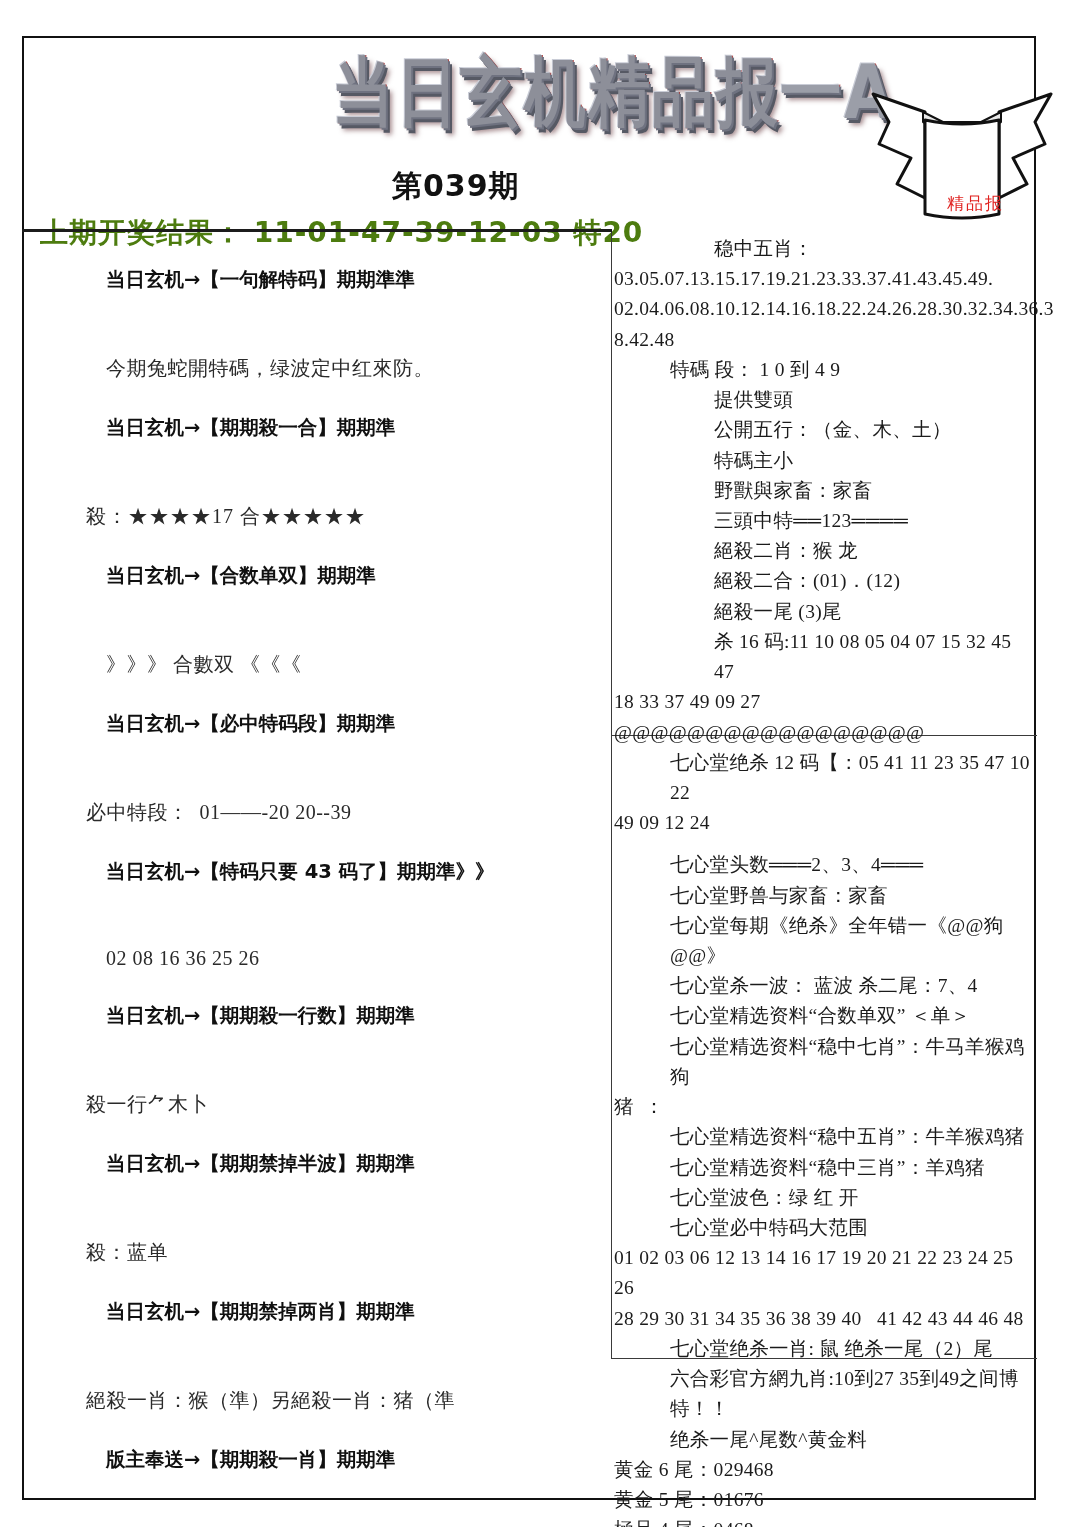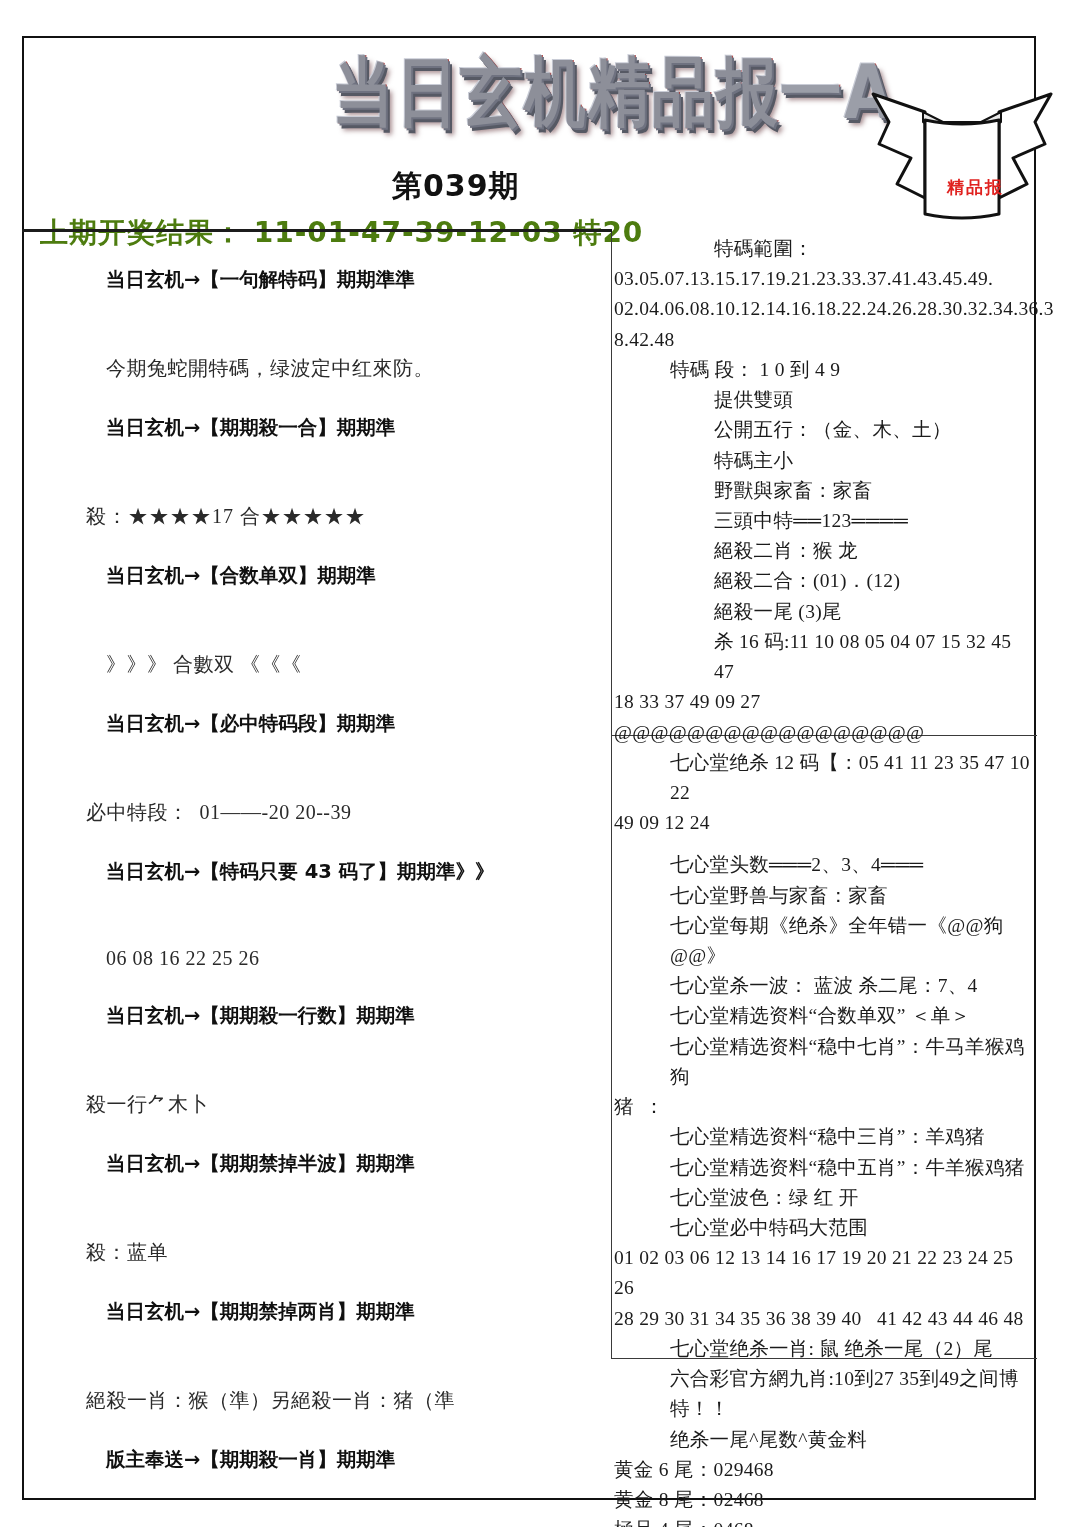--- a/index.html
+++ b/index.html
@@ -91,24 +91,24 @@
     position: absolute;
     left: 845px;
     top: 52px;
     width: 190px;
     height: 140px;
   }
   #banner-emblem svg { display:block; }
   #banner-label {
     position: absolute;
     left: 925px;
-    top: 140px;
+    top: 156px;
     font-family: "DejaVu Sans", sans-serif;
     font-size: 17px;
-    font-weight: bold;
+    font-weight: normal;
     color: #e0211f;
     letter-spacing: 2px;
   }
 
   
   #masthead-rule {
     position: absolute;
     left: 22px;
     top: 229px;
     width: 590px;
@@ -253,21 +253,21 @@
     <div class="l-hint indent-s">》》》 合數双 《《《</div>
     <div class="l-title">当日玄机→【必中特码段】期期準</div>
   </div>
   <div class="spacer-lg"></div>
   <div class="lblock">
     <div class="l-hint">必中特段：  01——-20 20--39</div>
     <div class="l-title">当日玄机→【特码只要 43 码了】期期準》》</div>
   </div>
   <div class="spacer-lg"></div>
   <div class="lblock">
-    <div class="l-hint indent-s">06 08 16 22 25 26</div>
+    <div class="l-hint indent-s">02 08 16 36 25 26</div>
     <div class="l-title">当日玄机→【期期殺一行数】期期準</div>
   </div>
   <div class="spacer-lg"></div>
   <div class="lblock">
     <div class="l-hint">殺一行⺈木卜</div>
     <div class="l-title">当日玄机→【期期禁掉半波】期期準</div>
   </div>
   <div class="spacer-lg"></div>
   <div class="lblock">
     <div class="l-hint">殺：蓝单</div>
@@ -281,21 +281,21 @@
   <div class="spacer-lg"></div>
   <div class="lblock">
     <div class="l-hint indent-m">六合彩            禁一肖:【马】</div>
   </div>
   <div class="spacer-lg"></div>
   <div class="l-foot">六合彩官方網九肖→鼠牛虎兔龙蛇马狗猪</div>
 </div>
 
 <div id="right-col">
   <div id="right-sec-1">
-      <div class="r-line c2">特碼範圍：</div>
+      <div class="r-line c2">稳中五肖：</div>
       <div class="r-line flush">03.05.07.13.15.17.19.21.23.33.37.41.43.45.49.</div>
       <div class="r-line flush">02.04.06.08.10.12.14.16.18.22.24.26.28.30.32.34.36.3</div>
       <div class="r-line flush">8.42.48</div>
       <div class="r-line c">特碼 段： 1 0 到 4 9</div>
       <div class="r-line c2">提供雙頭</div>
       <div class="r-line c2">公開五行：（金、木、土）</div>
       <div class="r-line c2">特碼主小</div>
       <div class="r-line c2">野獸與家畜：家畜</div>
       <div class="r-line c2">三頭中特══123════</div>
       <div class="r-line c2">絕殺二肖：猴 龙</div>
@@ -309,26 +309,26 @@
     </div>
   <div style="height:12px"></div>
   <div id="right-sec-2">
       <div class="r-line c">七心堂头数═══2、3、4═══</div>
       <div class="r-line c">七心堂野兽与家畜：家畜</div>
       <div class="r-line c">七心堂每期《绝杀》全年错一《@@狗@@》</div>
       <div class="r-line c">七心堂杀一波： 蓝波 杀二尾：7、4</div>
       <div class="r-line c">七心堂精选资料“合数单双” ＜单＞</div>
       <div class="r-line c">七心堂精选资料“稳中七肖”：牛马羊猴鸡狗</div>
       <div class="r-line flush">猪  ：</div>
+      <div class="r-line c">七心堂精选资料“稳中五肖”：牛羊猴鸡猪</div>
       <div class="r-line c">七心堂精选资料“稳中三肖”：羊鸡猪</div>
-      <div class="r-line c">七心堂精选资料“稳中五肖”：牛羊猴鸡猪</div>
       <div class="r-line c">七心堂波色：绿 红 开</div>
       <div class="r-line c">七心堂必中特码大范围</div>
       <div class="r-line flush">01 02 03 06 12 13 14 16 17 19 20 21 22 23 24 25 26</div>
       <div class="r-line flush">28 29 30 31 34 35 36 38 39 40   41 42 43 44 46 48</div>
       <div class="r-line c">七心堂绝杀一肖: 鼠 绝杀一尾（2）尾</div>
       <div class="r-line c">六合彩官方網九肖:10到27 35到49之间博特！！</div>
       <div class="r-line c">绝杀一尾^尾数^黄金料</div>
       <div class="r-line flush">黄金 6 尾：029468</div>
-      <div class="r-line flush">黄金 8 尾：02468</div>
+      <div class="r-line flush">黄金 5 尾：01676</div>
       <div class="r-line flush">極品 4 尾：0468</div>
     </div>
 </div>
 
 </body></html>

